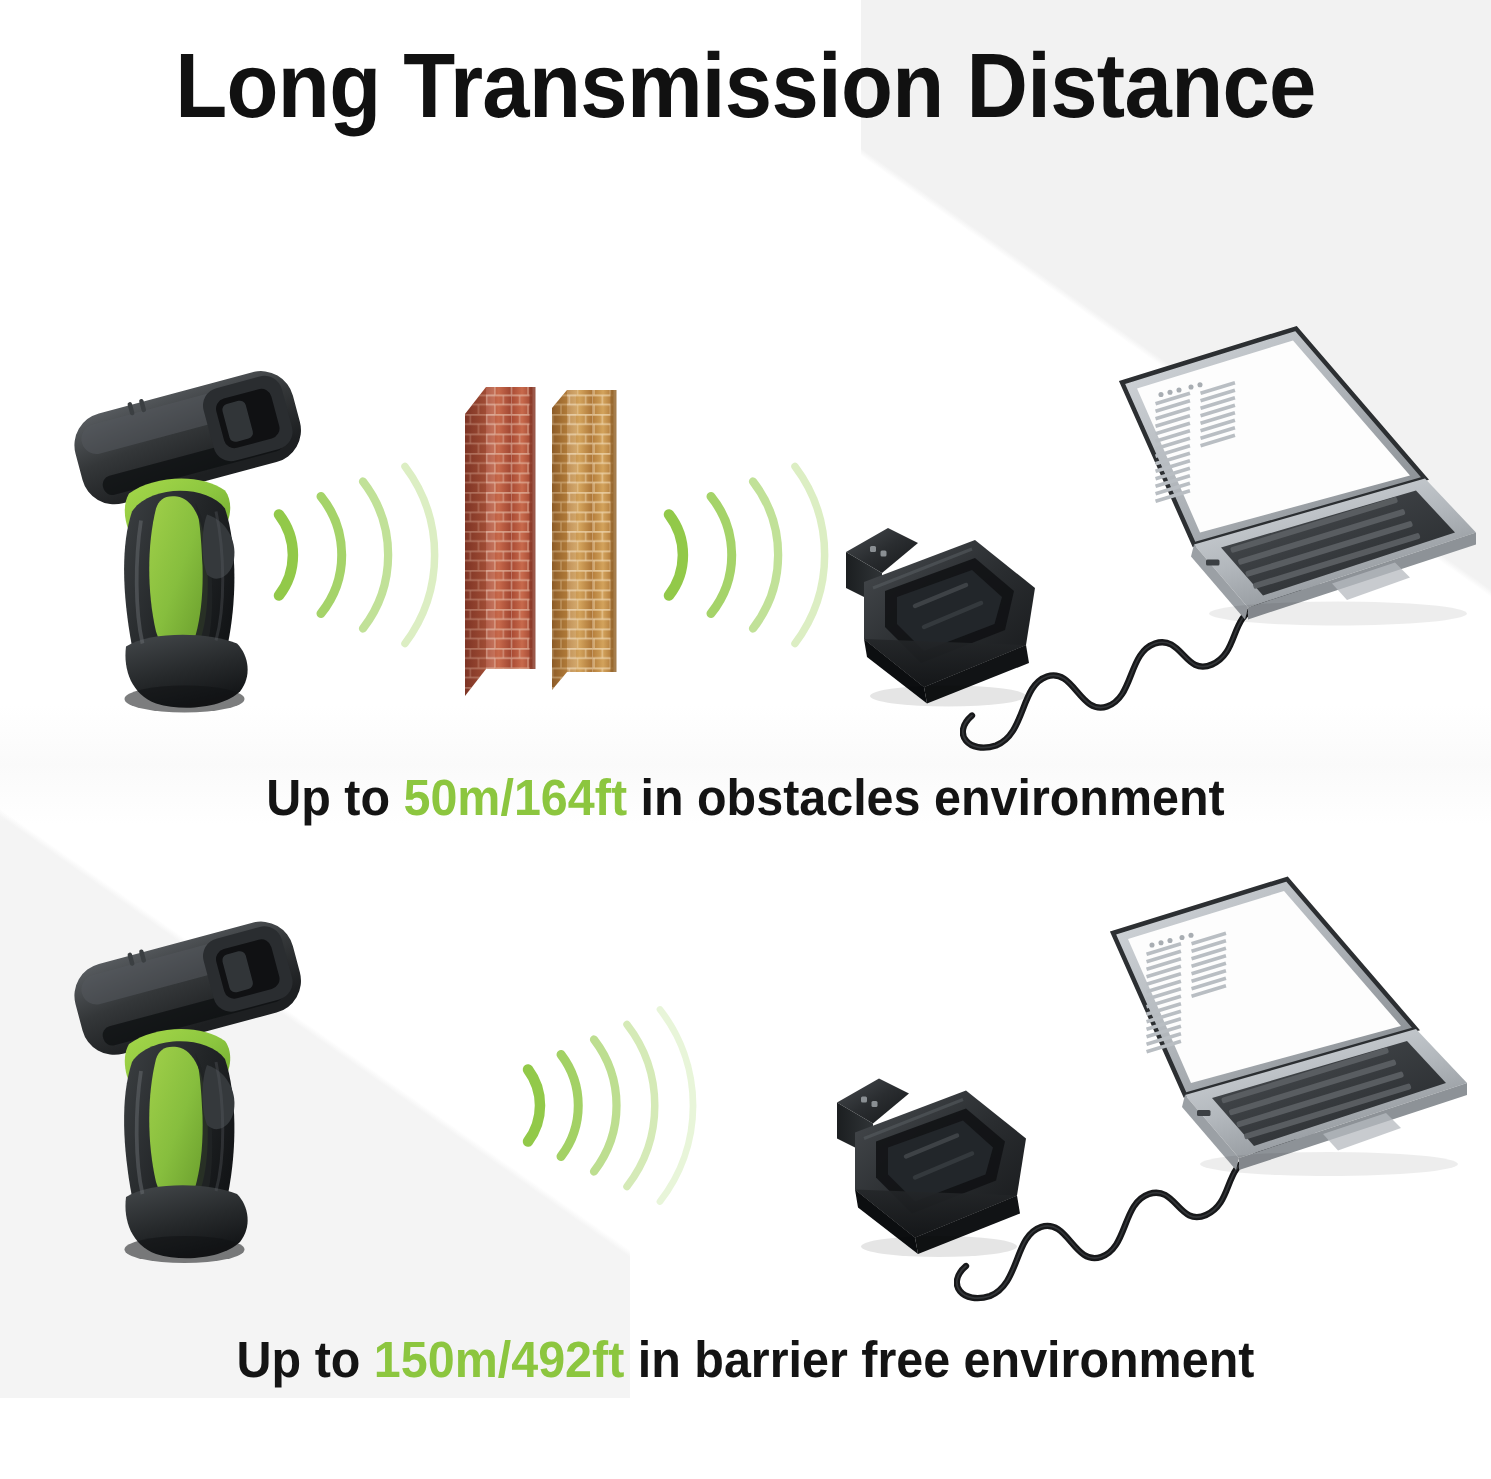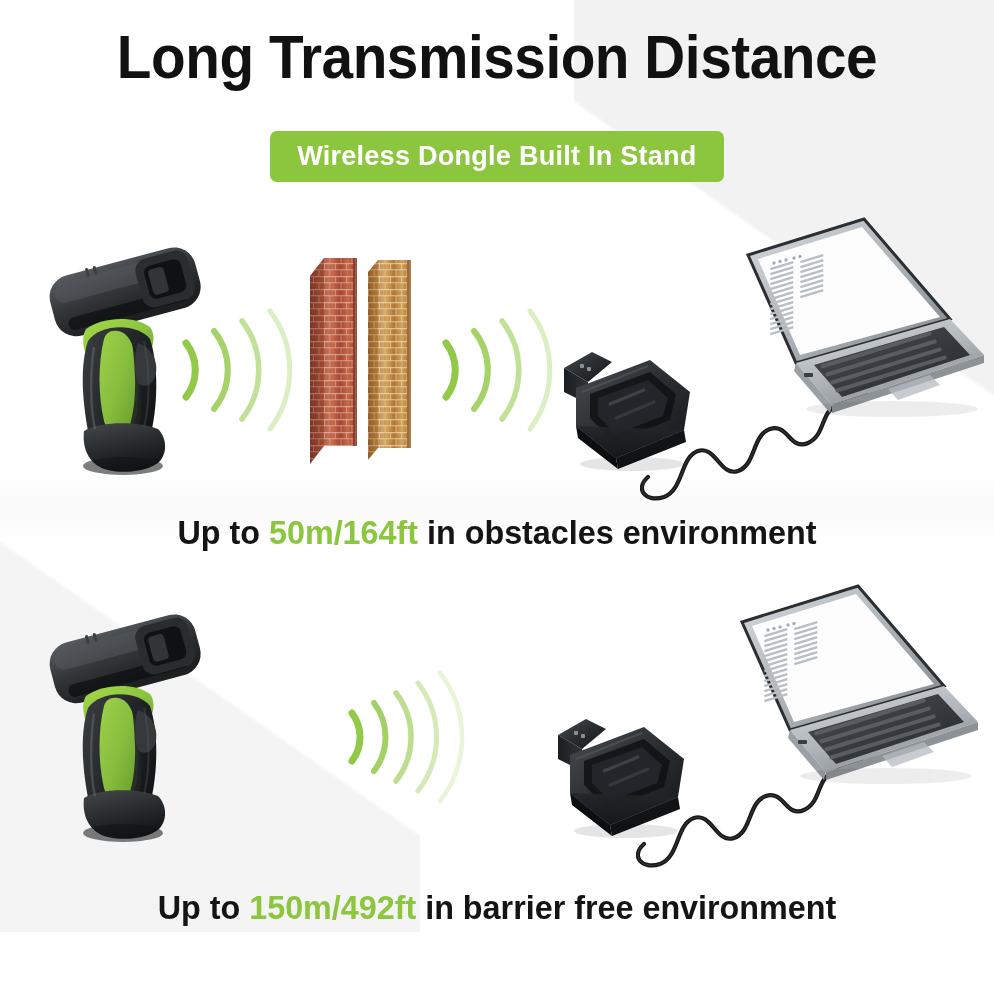--- a/index.html
+++ b/index.html
@@ -150,23 +150,20 @@
 <body>
 
 <div id="page">
 
   <div class="bg-diag bg-diag-tr"></div>
   <div class="bg-diag bg-diag-bl"></div>
   <div class="bg-diag bg-diag-mid"></div>
 
   <div class="title">Long Transmission Distance</div>
 
-  <div class="banner-wrap">
-    <span class="banner">Wireless Dongle Built In Stand</span>
-  </div>
 
   <div class="row row-1">
     <div class="stage">
 
       <div class="scanner sc-1">
         <svg viewBox="0 0 185 265" xmlns="http://www.w3.org/2000/svg">
           <defs>
             <linearGradient id="bodyG1" x1="0" y1="0" x2="1" y2="1">
               <stop offset="0" stop-color="#4b4e52"></stop>
               <stop offset="0.45" stop-color="#2e3133"></stop>

